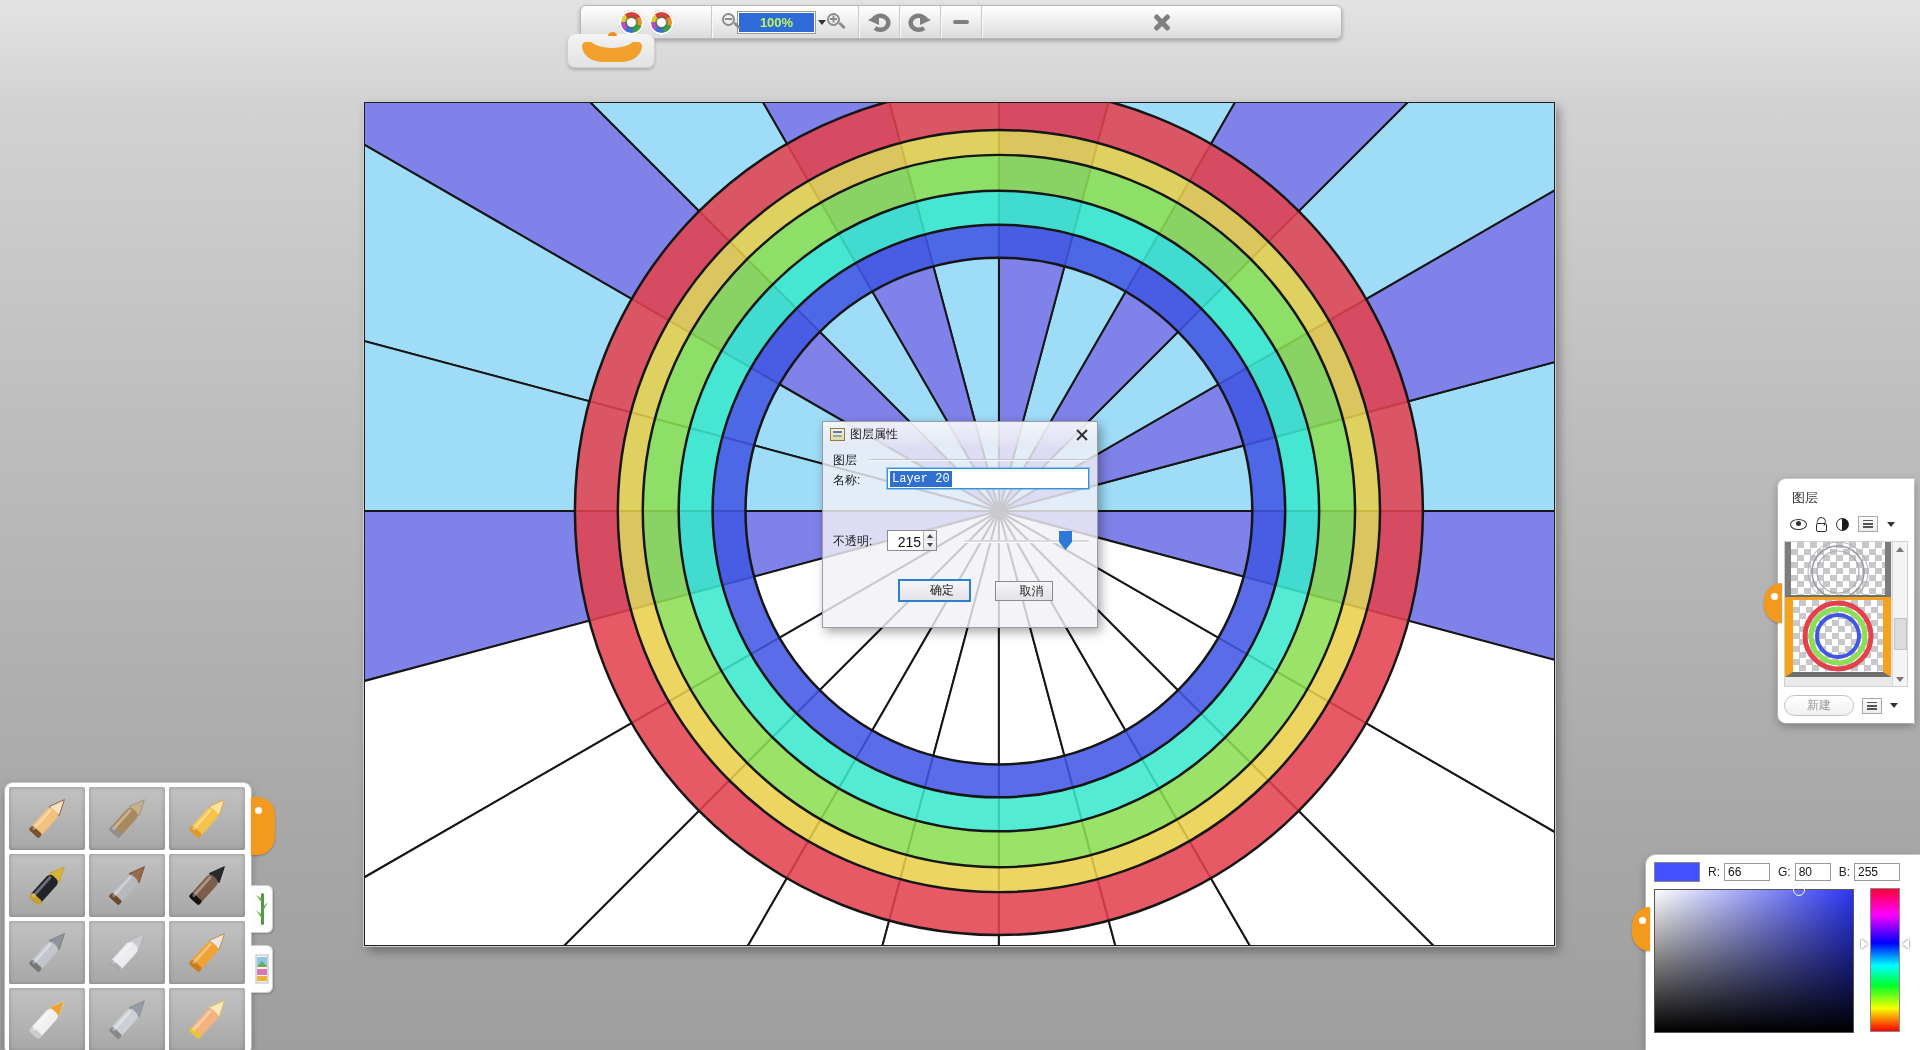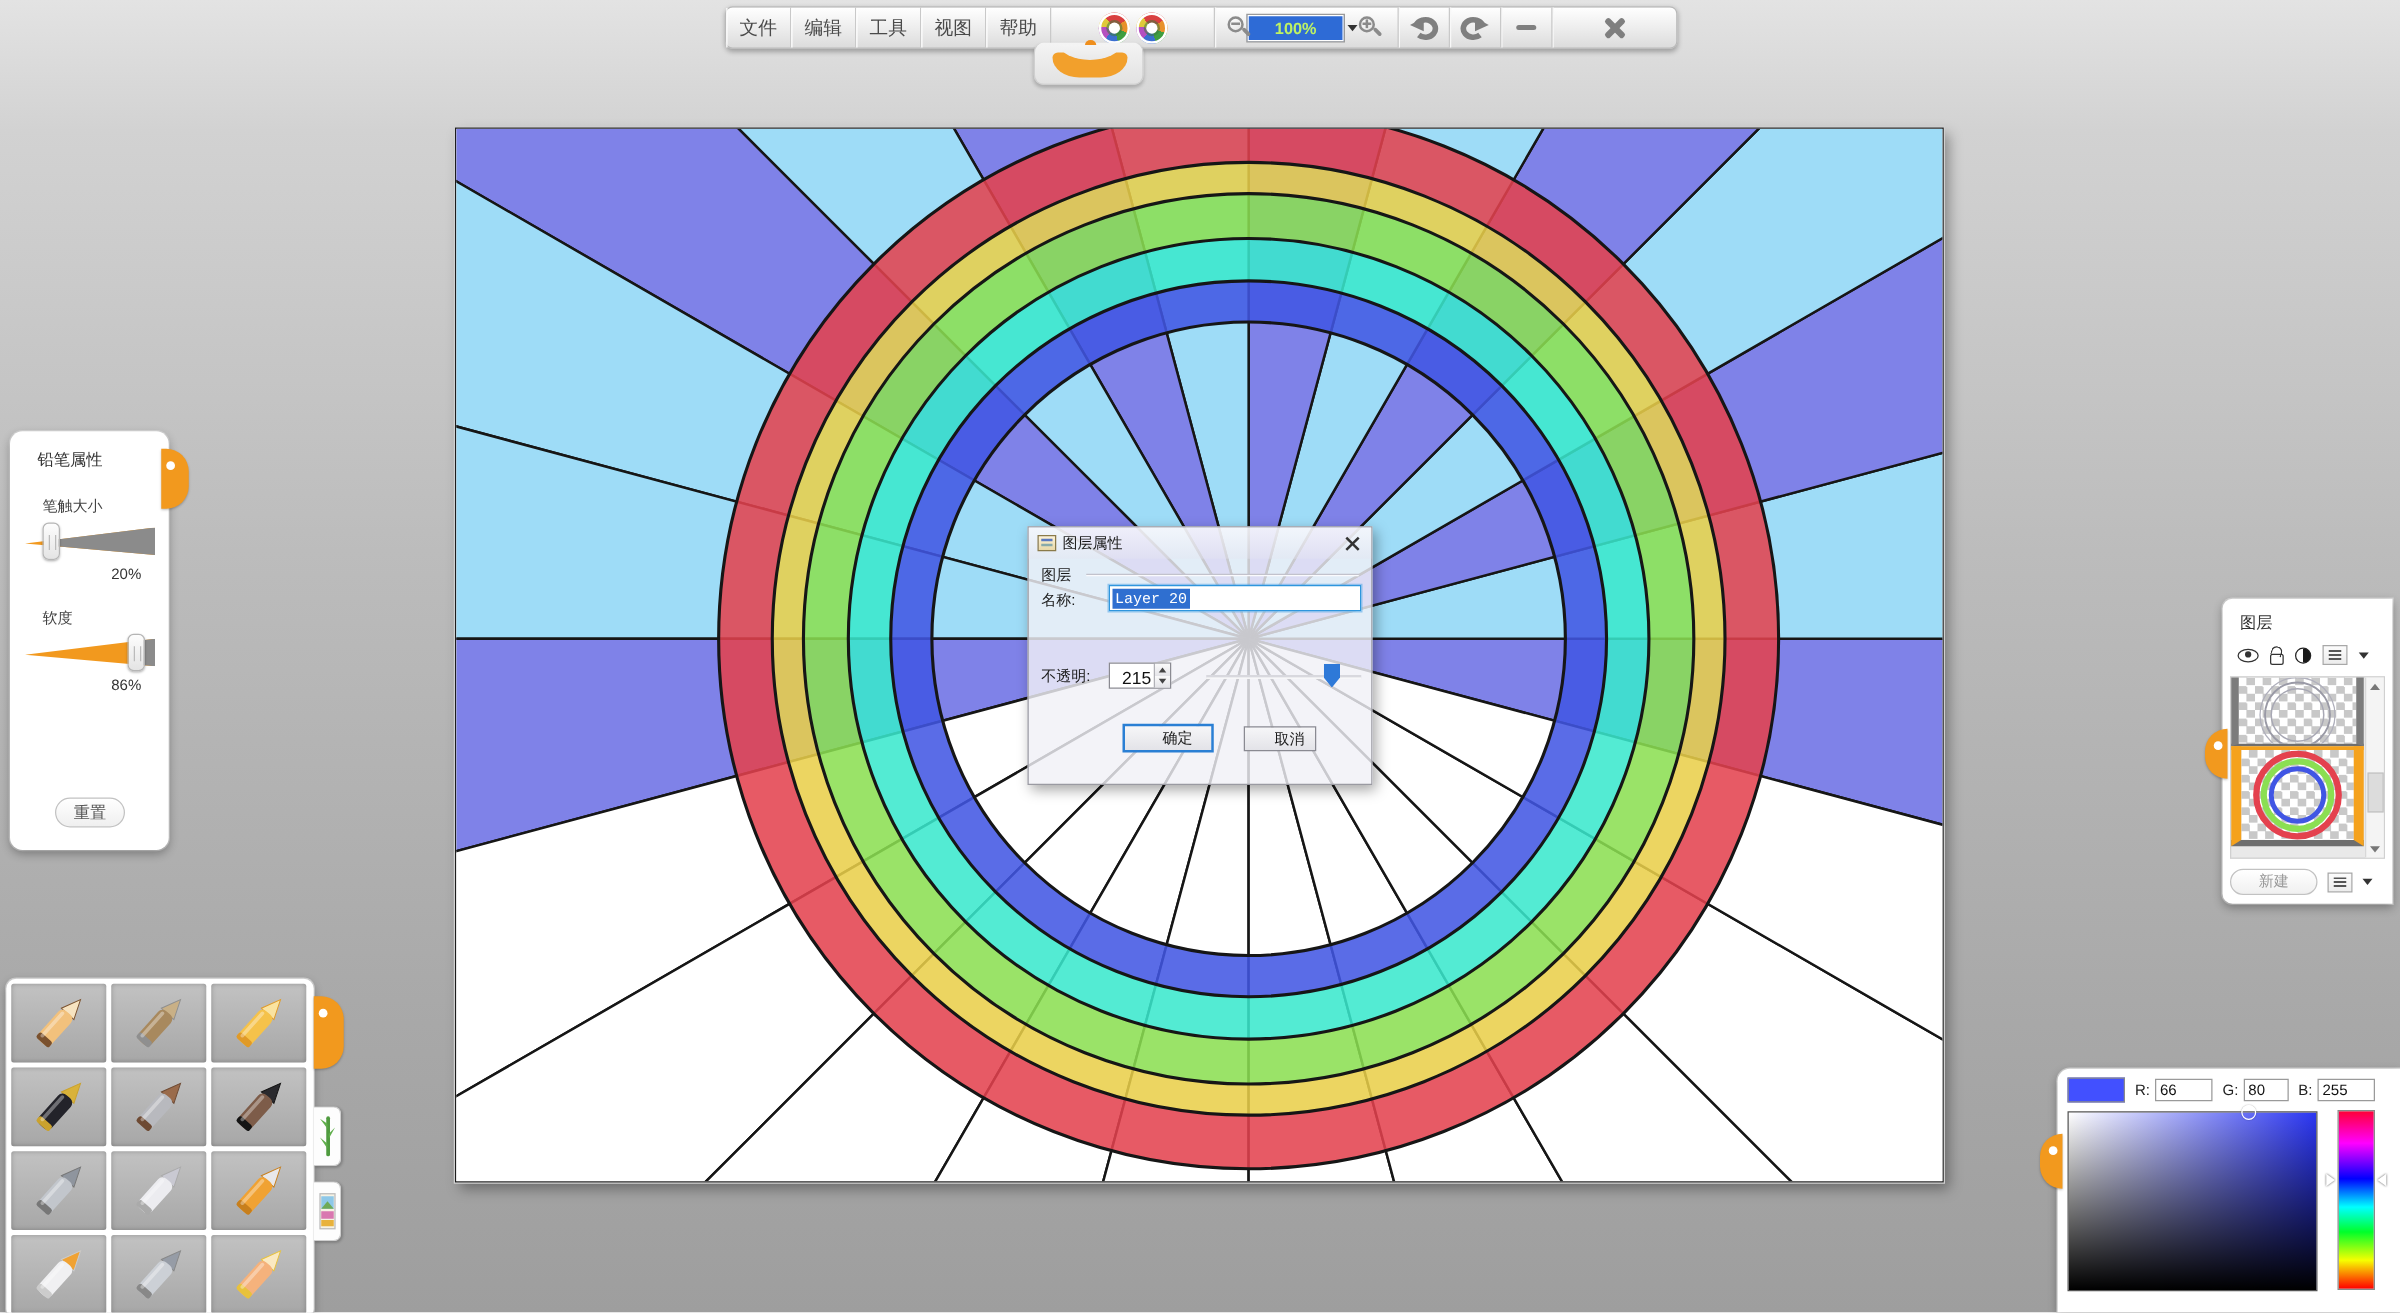--- a/index.html
+++ b/index.html
@@ -176,27 +176,20 @@
     font-size:12px; color:#1a1a1a; background:linear-gradient(#f6f6f8,#e3e3e8);padding-left:15px; }
   #ok-btn { left:75px; top:157px; width:73px; height:23px; border:2px solid #2a7fd4; }
   #cancel-btn { left:172px; top:159px; width:58px; height:20px; border:1px solid #8a8a92; }
 </style>
 </head>
 <body>
 
 <div id="stage">
 
   <div id="toolbar">
-    <div id="menu-strip" style="display:flex;">
-        <div class="menu-btn">文件</div>
-        <div class="menu-btn">编辑</div>
-        <div class="menu-btn">工具</div>
-        <div class="menu-btn">视图</div>
-        <div class="menu-btn">帮助</div>
-      </div>
 
     <div id="clown-cell">
       <span class="clown-eye"></span>
       <span class="clown-eye"></span>
       <div id="clown-tab">
         <div id="clown-nose"></div>
         <div id="clown-mouth"></div>
       </div>
     </div>
 
@@ -283,48 +276,20 @@
           <circle cx="635" cy="409" r="425" fill="none" stroke="#161616" stroke-width="2.5"></circle>
           <circle cx="635" cy="409" r="382" fill="none" stroke="#161616" stroke-width="2.5"></circle>
           <circle cx="635" cy="409" r="357" fill="none" stroke="#161616" stroke-width="2.5"></circle>
           <circle cx="635" cy="409" r="321" fill="none" stroke="#161616" stroke-width="2.5"></circle>
           <circle cx="635" cy="409" r="287" fill="none" stroke="#161616" stroke-width="2.5"></circle>
           <circle cx="635" cy="409" r="254" fill="none" stroke="#161616" stroke-width="2.5"></circle>
         </g>
     </svg>
   </div>
 
-  <div class="panel" id="pencil-panel">
-    <div class="p-title">铅笔属性</div>
-
-    <div class="slider-label">笔触大小</div>
-    <div class="wedge-slider">
-      <div class="wedge"></div>
-      <div class="wedge-cover" id="cover1" style="width: 83.2px;">
-          <div class="wedge-gray"></div>
-        </div>
-      <div class="wedge-thumb" id="thumb-a" style="left: 13.8px;"></div>
-    </div>
-    <div class="slider-value">20%</div>
-
-    <div class="slider-label">软度</div>
-    <div class="wedge-slider">
-      <div class="wedge"></div>
-      <div class="wedge-cover" id="cover2" style="width: 14.56px;">
-          <div class="wedge-gray"></div>
-        </div>
-      <div class="wedge-thumb" id="thumb-b" style="left: 82.44px;"></div>
-    </div>
-    <div class="slider-value">86%</div>
-
-    <div id="reset-btn">重置</div>
-    <div class="grip right" style="left:121px; top:14px; width:22px; height:48px;">
-      <span class="dot"></span>
-      </div>
-  </div>
 
   <div class="panel" id="tool-panel">
     <div id="tool-grid">
         <div class="tool-cell">
           <svg width="54" height="54" viewBox="0 0 56 56">
       <g transform="rotate(42 28 28)">
         <polygon points="21,17 35,17 28,1" fill="#f7e3c0" stroke="#7a512e" stroke-width="0.8"></polygon>
         <rect x="21" y="16" width="14" height="33" rx="5" fill="#f2c17c"></rect>
         <rect x="21" y="43" width="14" height="6" rx="2" fill="#7a512e"></rect>
         <rect x="23" y="18" width="3" height="28" rx="1.5" fill="#ffffff" opacity="0.35"></rect>

